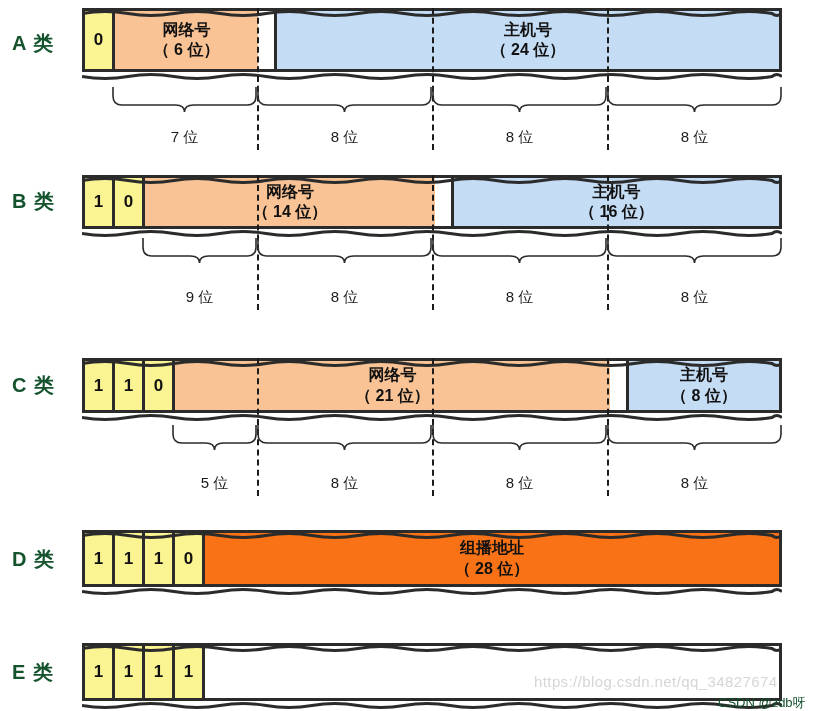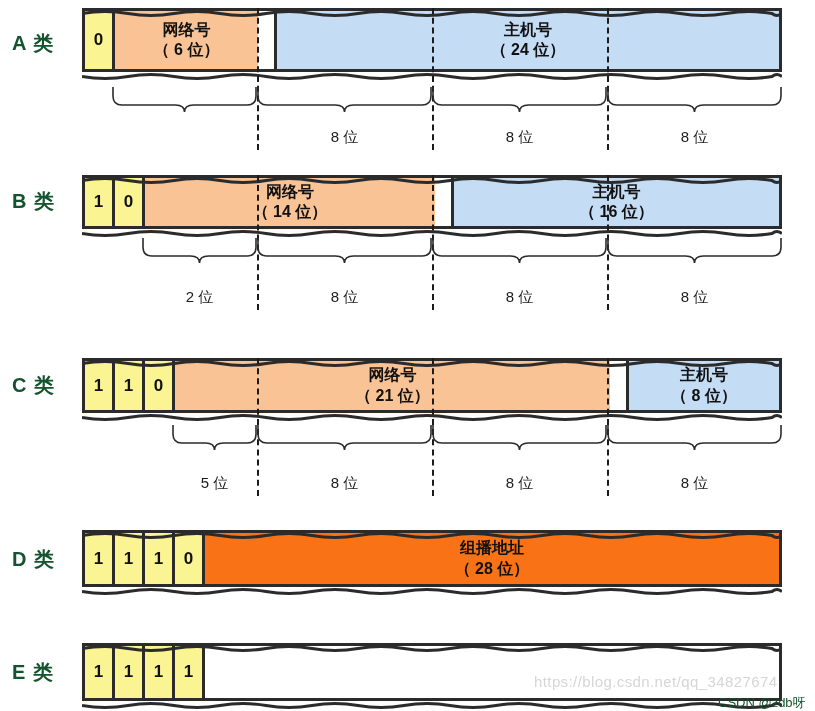--- a/index.html
+++ b/index.html
@@ -127,20 +127,21 @@
       </svg></div>
     <div class="wave" style="left: 82px; top: 67px; width: 700px;"><svg width="700" height="9" viewBox="0 0 700 9" preserveAspectRatio="none">
         <path d="M 0 4.5 Q 23 8.4 46 4.5 Q 69 0.6 92 4.5 Q 115 8.4 138 4.5 Q 161 0.6 184 4.5 Q 207 8.4 230 4.5 Q 253 0.6 276 4.5 Q 299 8.4 322 4.5 Q 345 0.6 368 4.5 Q 391 8.4 414 4.5 Q 437 0.6 460 4.5 Q 483 8.4 506 4.5 Q 529 0.6 552 4.5 Q 575 8.4 598 4.5 Q 621 0.6 644 4.5 Q 667 8.4 690 4.5 Q 695 0.6 700 4.5" fill="none" stroke="#2b2b2b" stroke-width="3"></path>
       </svg></div>
     <div class="dash" style="left: 257px; top: 8px; height: 142px;"></div>
     <div class="dash" style="left: 432px; top: 8px; height: 142px;"></div>
     <div class="dash" style="left: 607px; top: 8px; height: 142px;"></div>
     <div class="brace-wrap" style="position: absolute; left: 112px; top: 86px; width: 145px;"><svg width="145" height="26" viewBox="0 0 145 26">
         <path d="M 1 1 L 1 10 Q 1 19 10 19 L 63.5 19 Q 72.5 19 72.5 26 Q 72.5 19 81.5 19 L 135 19 Q 144 19 144 10 L 144 1" fill="none" stroke="#2b2b2b" stroke-width="1.6"></path>
       </svg></div>
+    <div class="bits-label" style="left: 112px; top: 128px; width: 145px;">7 位</div>
     <div class="brace-wrap" style="position: absolute; left: 257px; top: 86px; width: 175px;"><svg width="175" height="26" viewBox="0 0 175 26">
         <path d="M 1 1 L 1 10 Q 1 19 10 19 L 78.5 19 Q 87.5 19 87.5 26 Q 87.5 19 96.5 19 L 165 19 Q 174 19 174 10 L 174 1" fill="none" stroke="#2b2b2b" stroke-width="1.6"></path>
       </svg></div>
     <div class="bits-label" style="left: 257px; top: 128px; width: 175px;">8 位</div>
     <div class="brace-wrap" style="position: absolute; left: 432px; top: 86px; width: 175px;"><svg width="175" height="26" viewBox="0 0 175 26">
         <path d="M 1 1 L 1 10 Q 1 19 10 19 L 78.5 19 Q 87.5 19 87.5 26 Q 87.5 19 96.5 19 L 165 19 Q 174 19 174 10 L 174 1" fill="none" stroke="#2b2b2b" stroke-width="1.6"></path>
       </svg></div>
     <div class="bits-label" style="left: 432px; top: 128px; width: 175px;">8 位</div>
     <div class="brace-wrap" style="position: absolute; left: 607px; top: 86px; width: 175px;"><svg width="175" height="26" viewBox="0 0 175 26">
         <path d="M 1 1 L 1 10 Q 1 19 10 19 L 78.5 19 Q 87.5 19 87.5 26 Q 87.5 19 96.5 19 L 165 19 Q 174 19 174 10 L 174 1" fill="none" stroke="#2b2b2b" stroke-width="1.6"></path>
@@ -164,21 +165,21 @@
       </svg></div>
     <div class="wave" style="left: 82px; top: 224px; width: 700px;"><svg width="700" height="9" viewBox="0 0 700 9" preserveAspectRatio="none">
         <path d="M 0 4.5 Q 23 8.4 46 4.5 Q 69 0.6 92 4.5 Q 115 8.4 138 4.5 Q 161 0.6 184 4.5 Q 207 8.4 230 4.5 Q 253 0.6 276 4.5 Q 299 8.4 322 4.5 Q 345 0.6 368 4.5 Q 391 8.4 414 4.5 Q 437 0.6 460 4.5 Q 483 8.4 506 4.5 Q 529 0.6 552 4.5 Q 575 8.4 598 4.5 Q 621 0.6 644 4.5 Q 667 8.4 690 4.5 Q 695 0.6 700 4.5" fill="none" stroke="#2b2b2b" stroke-width="3"></path>
       </svg></div>
     <div class="dash" style="left: 257px; top: 175px; height: 135px;"></div>
     <div class="dash" style="left: 432px; top: 175px; height: 135px;"></div>
     <div class="dash" style="left: 607px; top: 175px; height: 135px;"></div>
     <div class="brace-wrap" style="position: absolute; left: 142px; top: 237px; width: 115px;"><svg width="115" height="26" viewBox="0 0 115 26">
         <path d="M 1 1 L 1 10 Q 1 19 10 19 L 48.5 19 Q 57.5 19 57.5 26 Q 57.5 19 66.5 19 L 105 19 Q 114 19 114 10 L 114 1" fill="none" stroke="#2b2b2b" stroke-width="1.6"></path>
       </svg></div>
-    <div class="bits-label" style="left: 142px; top: 288px; width: 115px;">2 位</div>
+    <div class="bits-label" style="left: 142px; top: 288px; width: 115px;">9 位</div>
     <div class="brace-wrap" style="position: absolute; left: 257px; top: 237px; width: 175px;"><svg width="175" height="26" viewBox="0 0 175 26">
         <path d="M 1 1 L 1 10 Q 1 19 10 19 L 78.5 19 Q 87.5 19 87.5 26 Q 87.5 19 96.5 19 L 165 19 Q 174 19 174 10 L 174 1" fill="none" stroke="#2b2b2b" stroke-width="1.6"></path>
       </svg></div>
     <div class="bits-label" style="left: 257px; top: 288px; width: 175px;">8 位</div>
     <div class="brace-wrap" style="position: absolute; left: 432px; top: 237px; width: 175px;"><svg width="175" height="26" viewBox="0 0 175 26">
         <path d="M 1 1 L 1 10 Q 1 19 10 19 L 78.5 19 Q 87.5 19 87.5 26 Q 87.5 19 96.5 19 L 165 19 Q 174 19 174 10 L 174 1" fill="none" stroke="#2b2b2b" stroke-width="1.6"></path>
       </svg></div>
     <div class="bits-label" style="left: 432px; top: 288px; width: 175px;">8 位</div>
     <div class="brace-wrap" style="position: absolute; left: 607px; top: 237px; width: 175px;"><svg width="175" height="26" viewBox="0 0 175 26">
         <path d="M 1 1 L 1 10 Q 1 19 10 19 L 78.5 19 Q 87.5 19 87.5 26 Q 87.5 19 96.5 19 L 165 19 Q 174 19 174 10 L 174 1" fill="none" stroke="#2b2b2b" stroke-width="1.6"></path>

